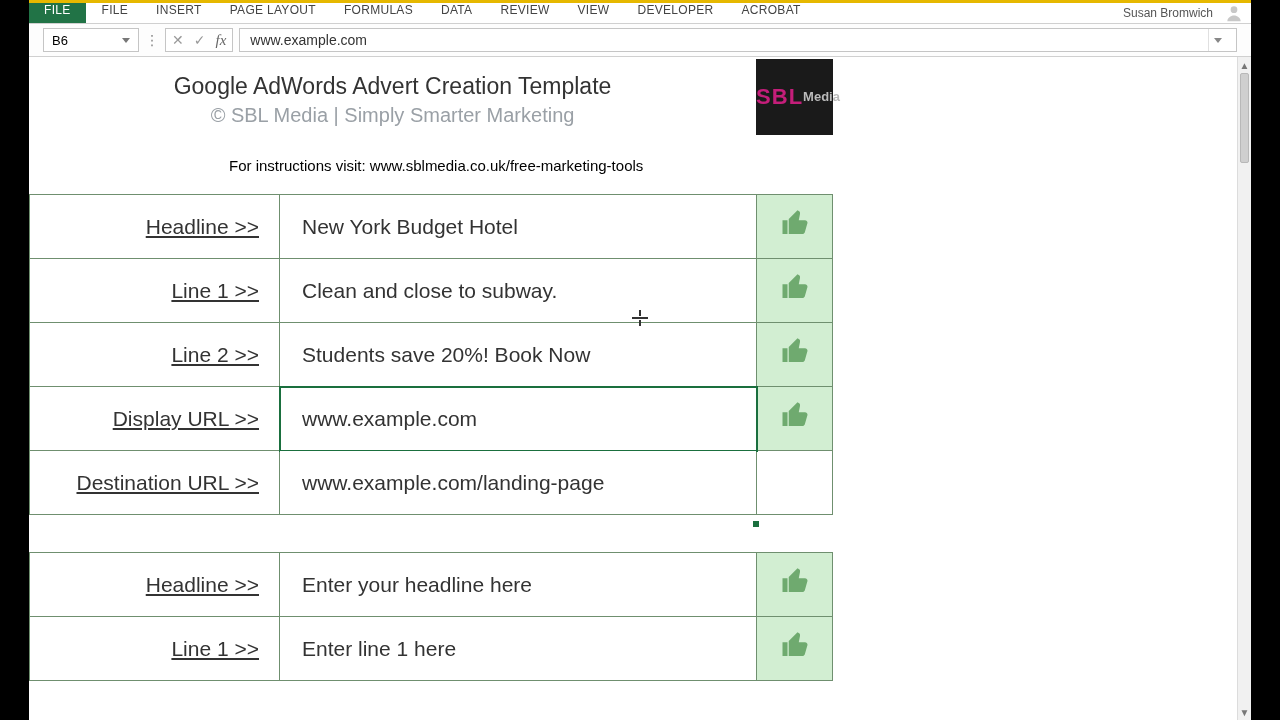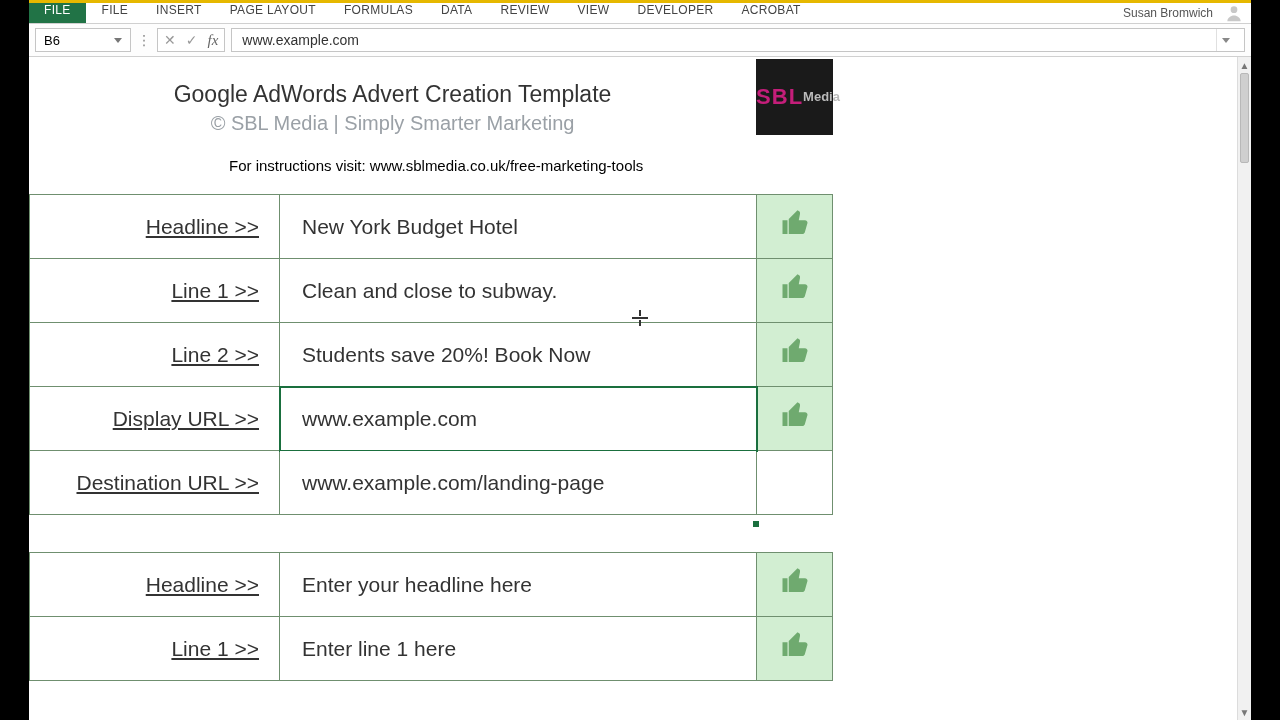--- a/index.html
+++ b/index.html
@@ -57,21 +57,21 @@
     display:flex;align-items:center;justify-content:center;
   }
   
   .fx-row {
     display: flex;
     align-items: stretch;
     height: 34px;
     border-top: 1px solid #d0d0d0;
     border-bottom: 1px solid #d0d0d0;
     background: #fdfdfd;
-    padding: 4px 6px;
+    padding: 4px 14px;
     gap: 6px;
   }
   .name-box {
     display:flex; align-items:center;
     border: 1px solid #c5c5c5;
     background:#fff;
     width: 96px;
     padding: 0 8px;
     font-size: 13px;
     position: relative;
@@ -112,21 +112,20 @@
   .sheet {
     position:absolute; left:0; top:0; right:14px; bottom:0;
     background:#fff;
     padding-top:2px;
   }
   .doc {
     width: 804px;
   }
   .title-row {
     display:flex;
-    align-items:flex-end;
   }
   .title-text {
     flex:1; text-align:center; padding-top:14px;
   }
   .doc-title {
     font-size: 23px; color:#333; font-weight:400;
   }
   .doc-sub {
     font-size: 20px; color:#9aa0a6; margin-top:4px;
   }

